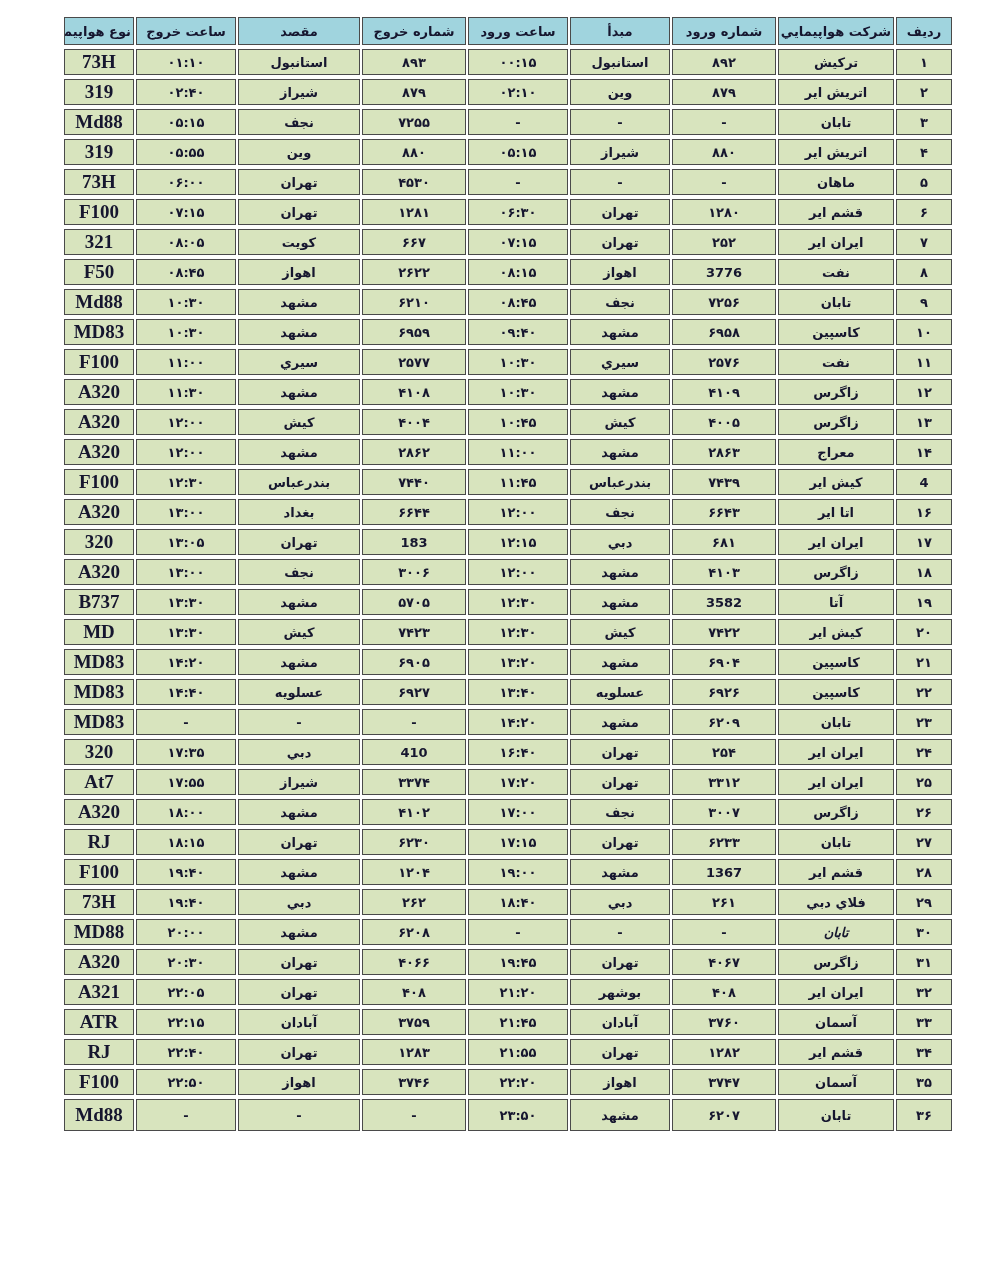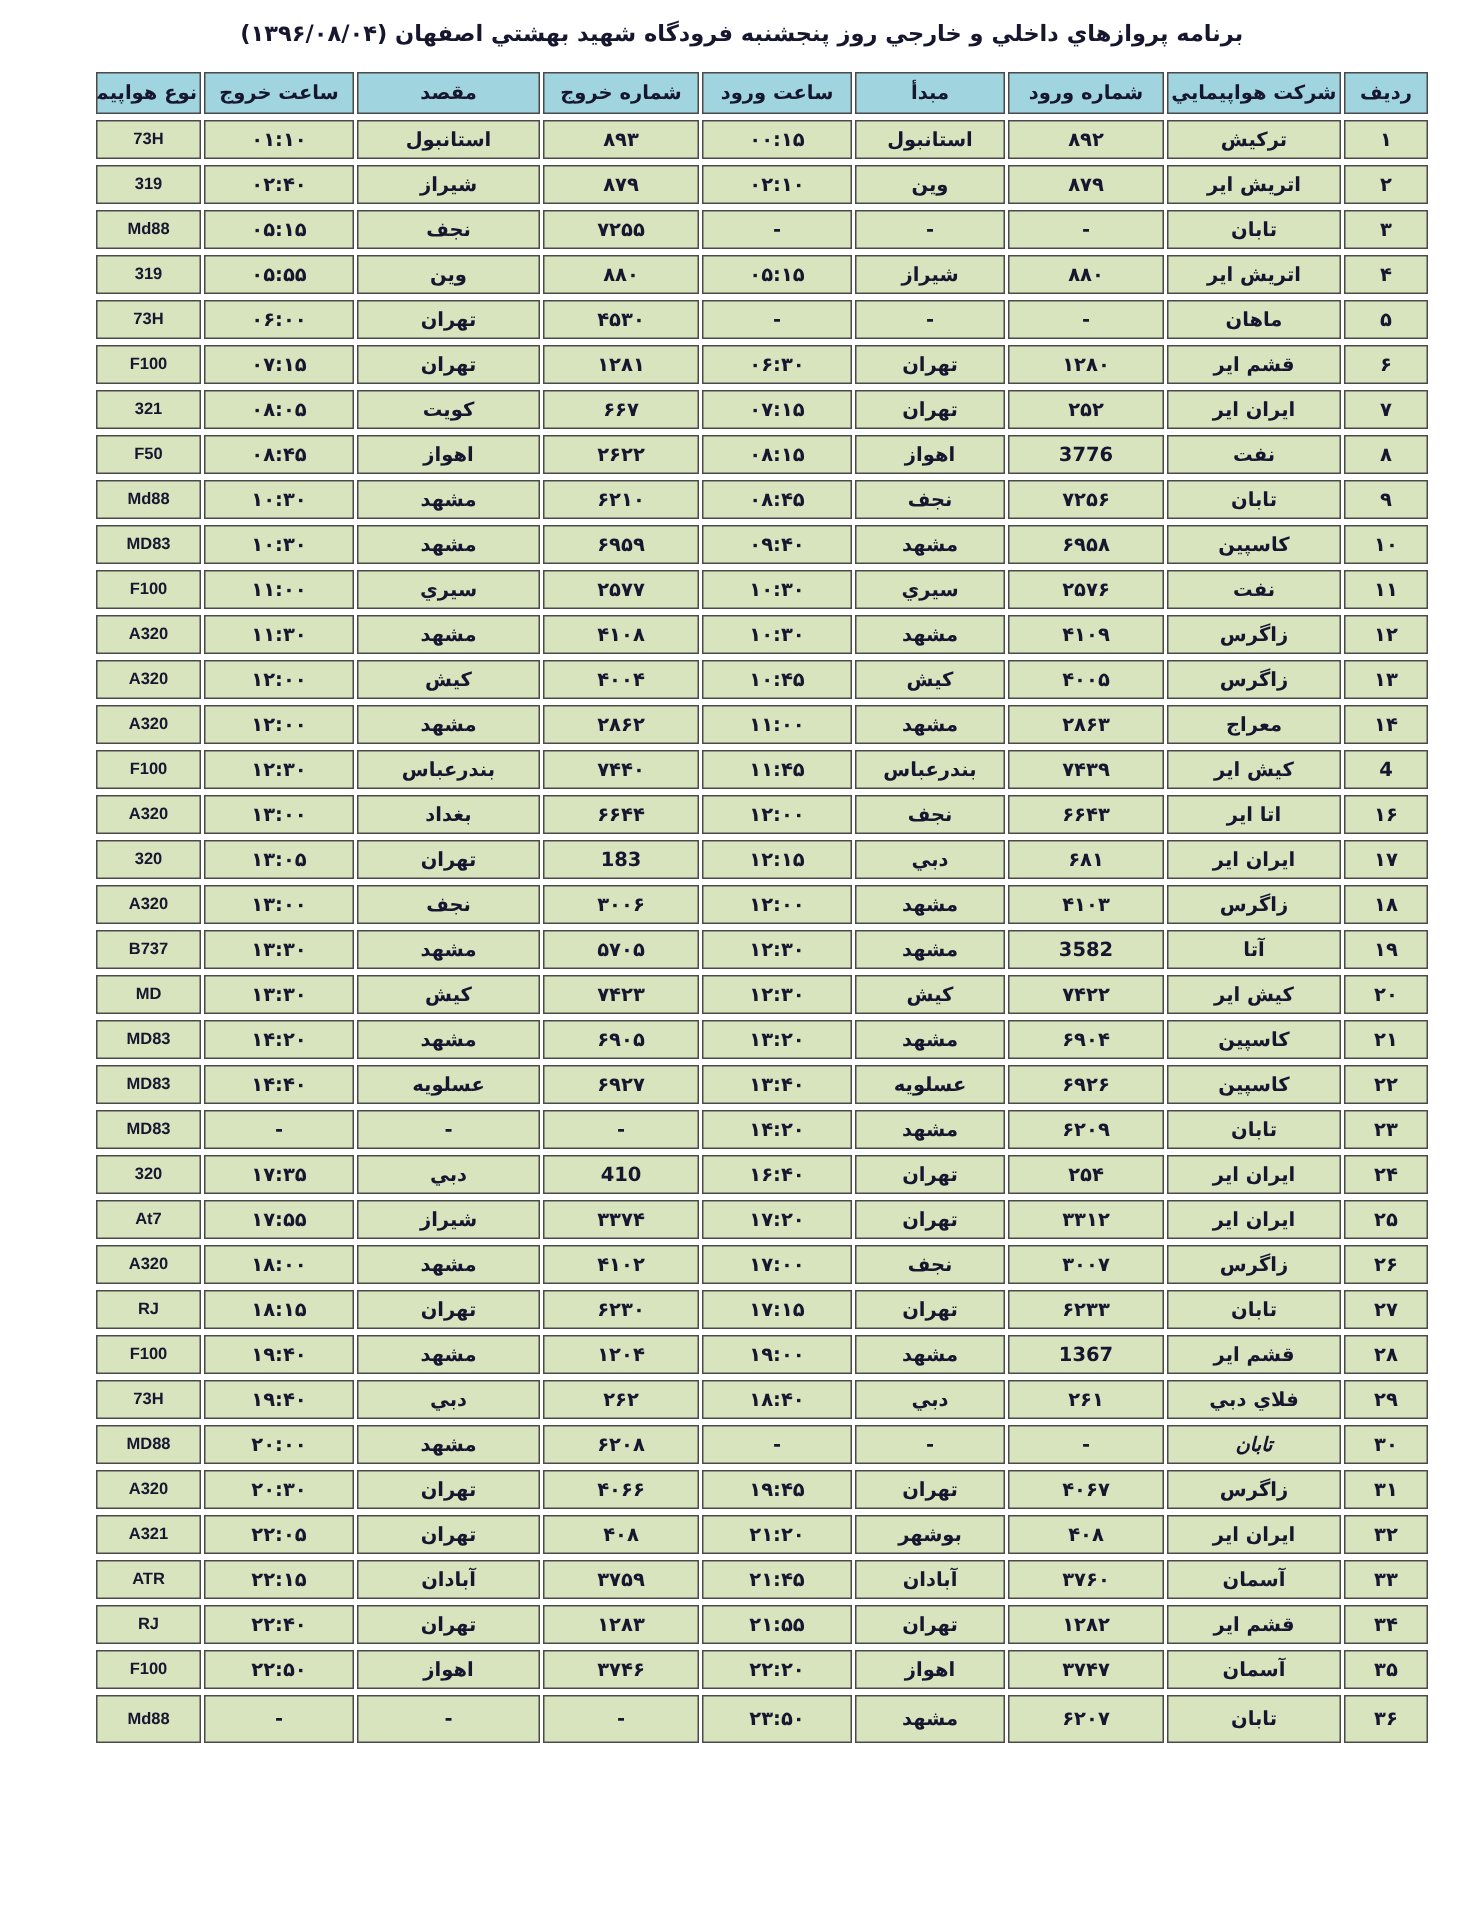--- a/index.html
+++ b/index.html
@@ -48,22 +48,22 @@
     background: #a0d4de;
     height: 26px;
     font-size: 13px;
   }
   table.schedule td {
     background: #d8e4be;
     height: 24px;
     font-size: 13px;
   }
   table.schedule td.latin {
-    font-family: Liberation Sans, sans-serif;
-    font-size: 11px;
+    font-family: Liberation Serif, serif;
+    font-size: 19px;
     direction: ltr;
   }
   
   table.schedule tbody tr:nth-child(30) td[data-name="cell-airline"] {
     font-style: italic;
   }
   table.schedule tbody tr:last-child td {
     height: 30px;
   }
   
@@ -75,21 +75,20 @@
   col.c-dep-no   { width: 104px; }
   col.c-dest     { width: 122px; }
   col.c-dep-time { width: 100px; }
   col.c-aircraft { width: 70px; }
 </style>
 </head>
 <body>
 
 <div class="page" data-name="flight-schedule-page">
 
-  <div class="title" data-name="page-title">برنامه پروازهاي داخلي و خارجي روز پنجشنبه فرودگاه شهيد بهشتي اصفهان (۱۳۹۶/۰۸/۰۴)</div>
 
   <table class="schedule" dir="rtl" data-name="flight-schedule-table">
     <colgroup>
       <col class="c-row">
       <col class="c-airline">
       <col class="c-arr-no">
       <col class="c-origin">
       <col class="c-arr-time">
       <col class="c-dep-no">
       <col class="c-dest">

